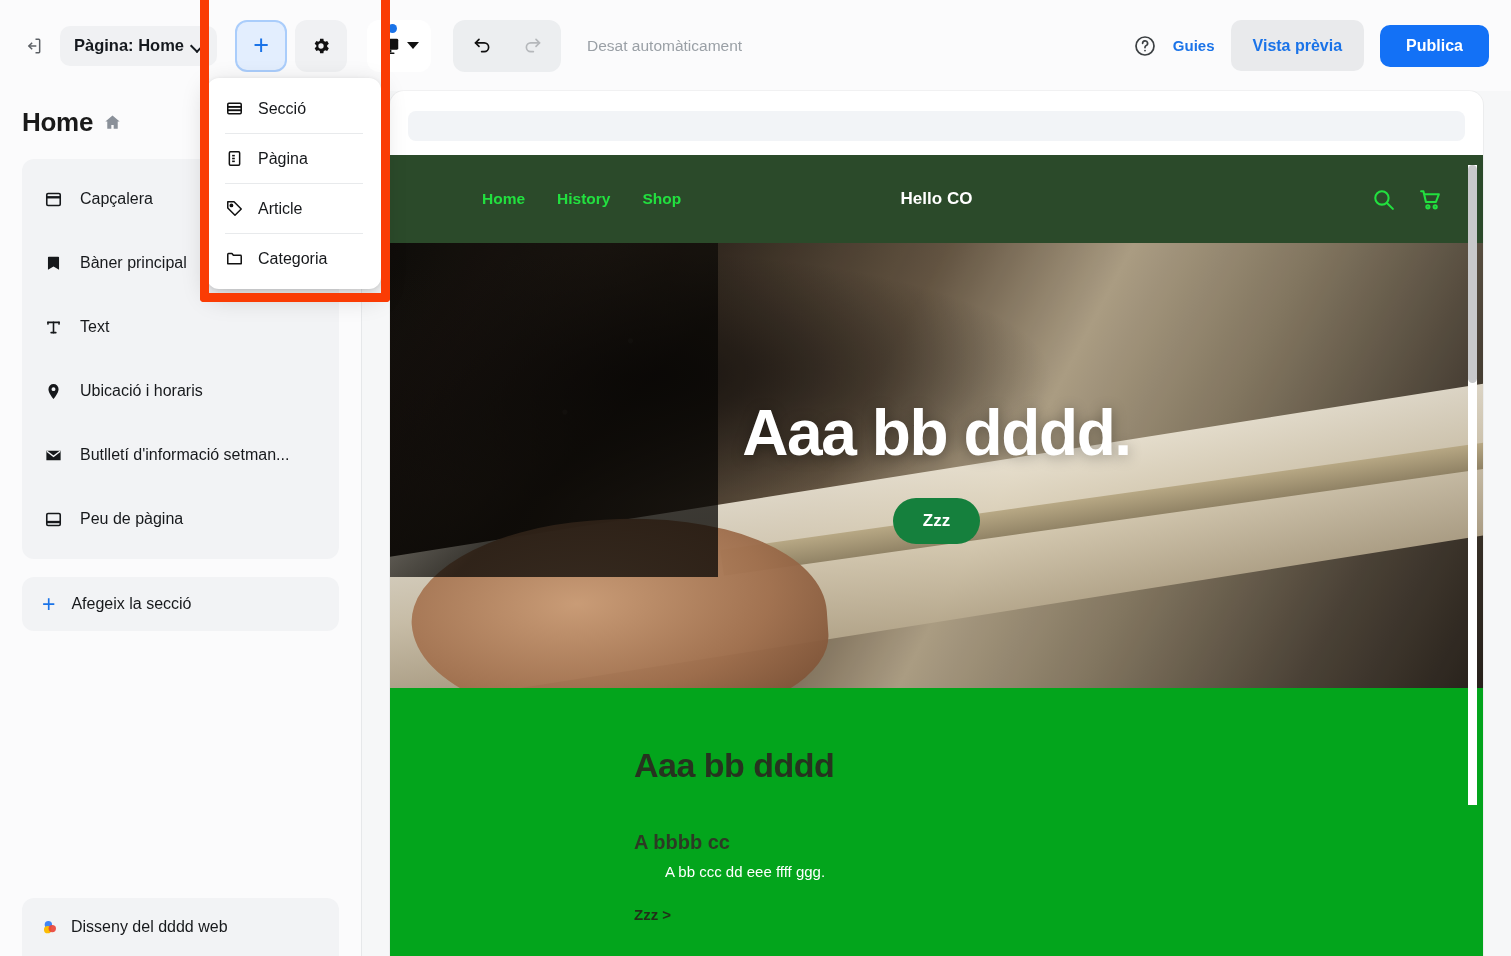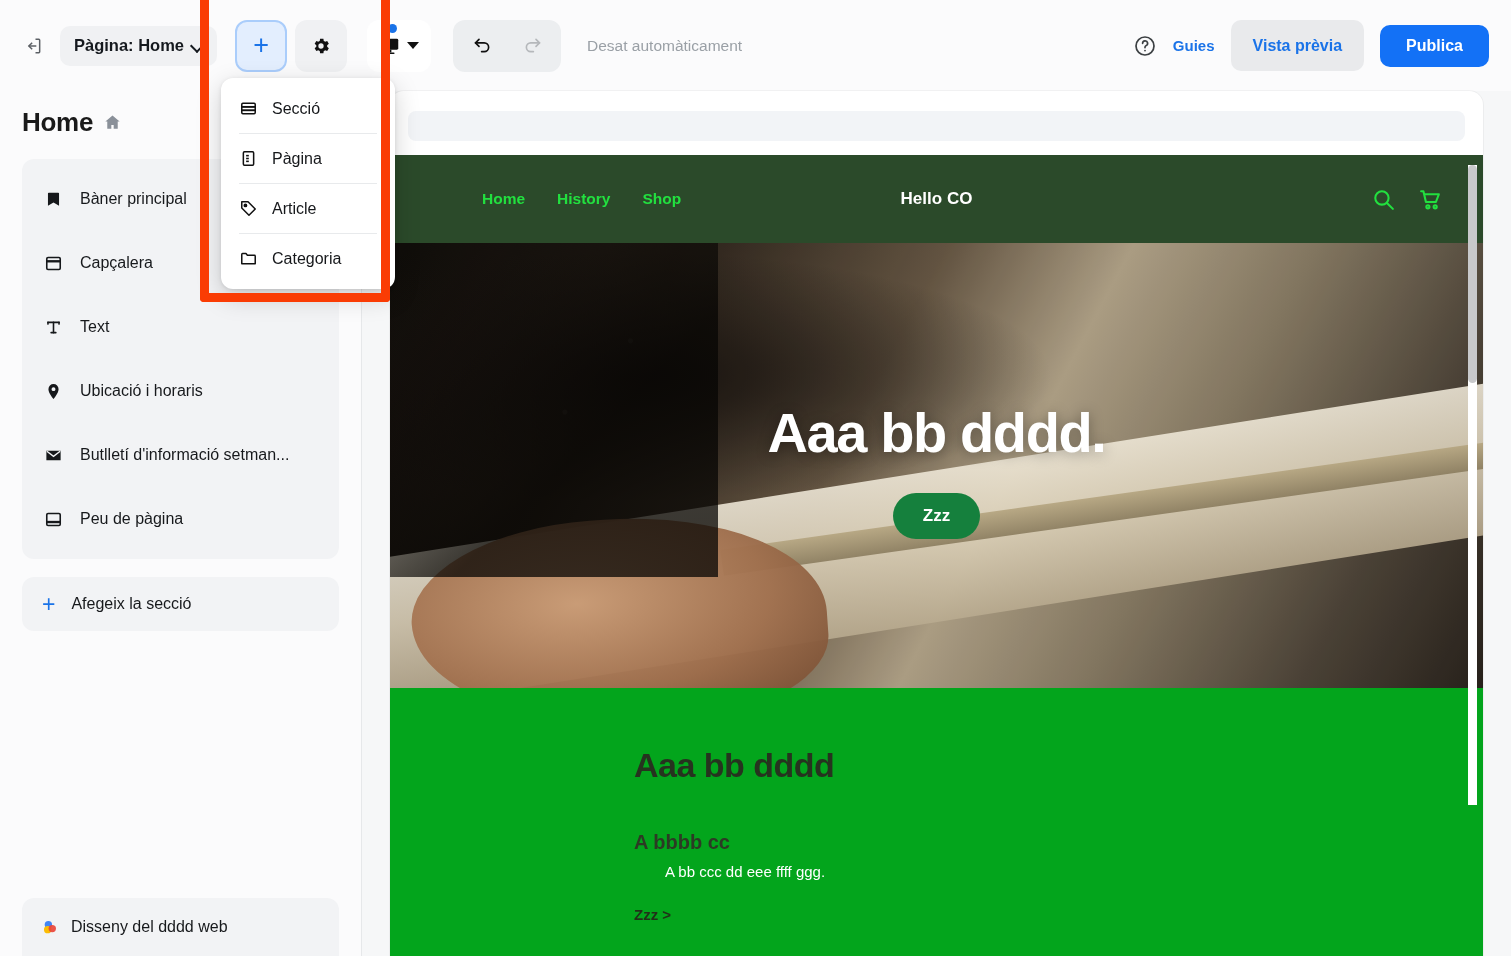--- a/index.html
+++ b/index.html
@@ -192,21 +192,21 @@
   .hero-dark {
     position: absolute; left: 0; top: 0; width: 30%; height: 75%;
     background: linear-gradient(135deg, #05040300 0%, #060503 60%);
     opacity: 0.75;
   }
   .hero-inner {
     position: absolute; inset: 0; display: flex; flex-direction: column;
     align-items: center; justify-content: center; gap: 28px;
   }
   .hero-h1 {
-    color: #fff; font-size: 56px; font-weight: 700; letter-spacing: -1.4px;
+    color: #fff; font-size: 64px; font-weight: 700; letter-spacing: -1.4px;
     text-shadow: 0 2px 14px rgba(0,0,0,0.35);
     margin-top: 8px;
   }
   .hero-btn {
     background: #15803d; color: #fff; border-radius: 26px;
     padding: 13px 30px; font-size: 17px; font-weight: 700; cursor: pointer;
   }
 
   .greensec { background: #03a51c; padding: 58px 0 40px 0; min-height: 300px; }
   .greeninner { padding-left: 244px; }
@@ -220,21 +220,21 @@
     position: absolute; right: 6px; top: 74px; width: 9px; height: 640px;
     background: #ffffff; cursor: pointer;
   }
   .vscroll-thumb {
     position: absolute; left: 0; top: 0; width: 9px; height: 218px;
     background: #c8c9cb; border-radius: 5px;
   }
 
   
   .addmenu {
-    position: absolute; left: 221px; top: 78px; width: 174px;
+    position: absolute; left: 207px; top: 78px; width: 174px;
     background: #fff; border-radius: 12px;
     box-shadow: 0 8px 26px rgba(0,0,0,0.18), 0 1px 4px rgba(0,0,0,0.10);
     padding: 6px 0; z-index: 40;
   }
   .mitem {
     height: 49px; display: flex; align-items: center; gap: 14px;
     padding: 0 18px; font-size: 16px; color: #16181b; cursor: pointer;
   }
   .mdiv { height: 1px; background: #e8eaec; margin: 0 18px; }
 
@@ -329,34 +329,34 @@
       <span class="home-ico">
         <svg width="19" height="19" viewBox="0 0 24 24" fill="currentColor">
           <path d="M12 3.2L3 10.6h2.4V20h5.1v-5h3v5h5.1v-9.4H21z"></path>
         </svg>
       </span>
     </div>
 
     <div class="seclist">
       <div class="secitem">
         <span class="secicon">
-          <svg width="19" height="19" viewBox="0 0 24 24" fill="currentColor">
-            <path d="M6 3.5h12a1 1 0 0 1 1 1V20l-7-4.2L5 20V4.5a1 1 0 0 1 1-1z"></path>
-          </svg>
-        </span>
-        <span>Bàner principal</span>
-      </div>
-      <div class="secitem">
-        <span class="secicon">
           <svg width="19" height="19" viewBox="0 0 24 24" fill="none" stroke="currentColor" stroke-width="2">
             <rect x="3.5" y="4.5" width="17" height="15" rx="1.6"></rect>
             <path d="M3.5 9.2h17" stroke-width="3"></path>
           </svg>
         </span>
         <span>Capçalera</span>
+      </div>
+      <div class="secitem">
+        <span class="secicon">
+          <svg width="19" height="19" viewBox="0 0 24 24" fill="currentColor">
+            <path d="M6 3.5h12a1 1 0 0 1 1 1V20l-7-4.2L5 20V4.5a1 1 0 0 1 1-1z"></path>
+          </svg>
+        </span>
+        <span>Bàner principal</span>
       </div>
       <div class="secitem">
         <span class="secicon">
           <svg width="19" height="19" viewBox="0 0 24 24" fill="none" stroke="currentColor" stroke-width="2" stroke-linecap="round">
             <path d="M5 5.5h14"></path>
               <path d="M12 5.5v13"></path>
               <path d="M9 18.5h6"></path>
             <path d="M5 5.5v2.2"></path>
               <path d="M19 5.5v2.2"></path>
           </svg>

